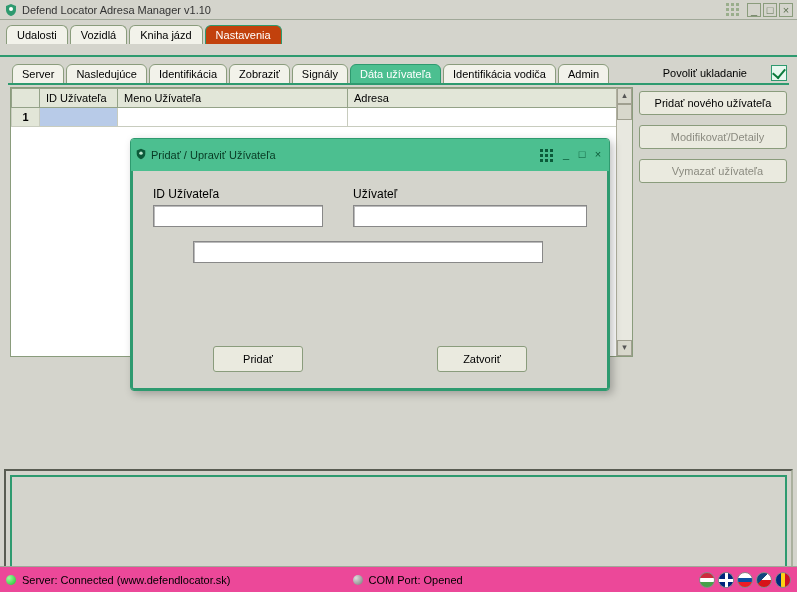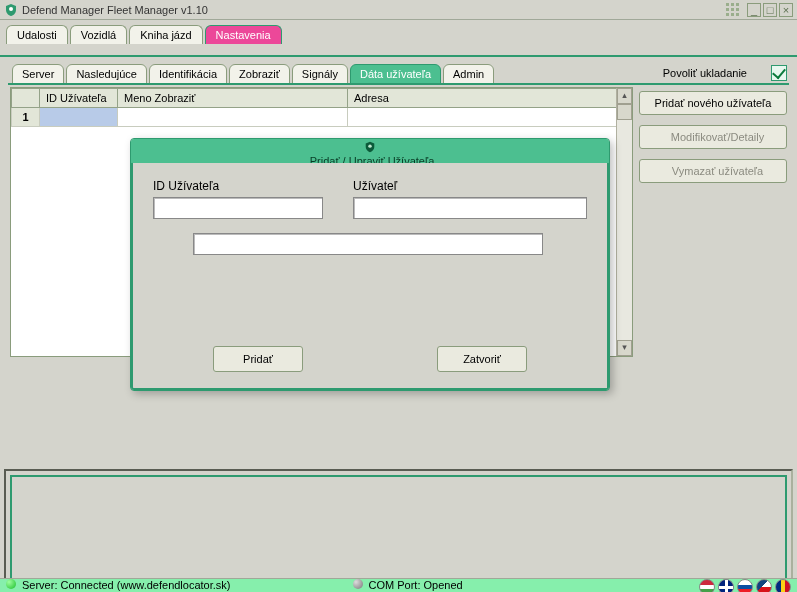--- a/index.html
+++ b/index.html
@@ -57,21 +57,21 @@
     border-bottom: none;
     border-top-left-radius: 6px;
     border-top-right-radius: 6px;
     background: #f2f2ea;
     margin-right: 2px;
     cursor: pointer;
     position: relative;
     top: 1px;
   }
   .maintab.active {
-    background: #ec4899;
+    background: #c2410c;
     color: #fff;
     font-weight: normal;
     border-color: #2e9a6f;
   }
 
   
   .subtab-row {
     display: flex;
     align-items: center;
     padding: 6px 8px 0 12px;
@@ -205,24 +205,25 @@
     margin: 4px;
     height: calc(100% - 8px);
     border: 2px solid #2e9a6f;
     background: #d4d4cc;
   }
 
   
   .statusbar {
     position: absolute;
     left: 0; bottom: 0; right: 0;
-    height: 14px;
-    background: #86efac;
+    height: 26px;
+    background: #ec4899;
     border-top: 1px solid #a0a898;
     display: flex;
+    align-items: center;
     padding: 0 6px;
     gap: 6px;
   }
   .led { width: 10px; height:10px; border-radius: 50%; display:inline-block; }
   .led.green { background: radial-gradient(circle at 30% 30%, #9effa0, #1bbf2a); }
   .led.gray  { background: radial-gradient(circle at 30% 30%, #ddd, #777); }
   .statusbar .spacer { flex: 1; }
   .flags { display:flex; gap:3px; }
   .flag {
     width:16px; height:16px; border-radius:50%;
@@ -247,28 +248,27 @@
     width: 480px;
     height: 253px;
     background: #d4d4cc;
     border: 1px solid #2e9a6f;
     border-radius: 4px;
     box-shadow: 3px 3px 8px rgba(0,0,0,0.25);
     display: flex;
     flex-direction: column;
   }
   .dialog .titlebar2 {
-    height: 24px;
+    height: 32px;
     background: #4cbf90;
     display: flex;
     align-items: center;
     padding: 2px 4px;
     border-top-left-radius: 3px;
     border-top-right-radius: 3px;
-    flex-direction: column;
   }
   .dialog .titlebar2 .title { color: #083a24; margin-left: 4px; flex:1; font-size:11px;}
   .dialog .dwinbtns { display:flex; gap:2px; align-items:center;}
   .ddots {
     display: grid;
     grid-template-columns: repeat(3, 3px);
     grid-template-rows: repeat(3, 3px);
     gap: 2px;
     margin-right: 4px;
   }
@@ -319,21 +319,21 @@
 </head>
 <body>
 
 <div class="titlebar">
   <span class="appicon">
     <svg width="14" height="14" viewBox="0 0 14 14">
         <path d="M7 1 L12 3 V7 C12 10 9.5 12.5 7 13 C4.5 12.5 2 10 2 7 V3 Z" fill="#2e9a6f"></path>
         <circle cx="7" cy="6" r="2" fill="#fff"></circle>
       </svg>
   </span>
-  <span class="title">Defend Manager Fleet Manager v1.10</span>
+  <span class="title">Defend Locator Adresa Manager v1.10</span>
   <span class="spacer"></span>
   <div class="winbtns">
     <div class="dots-grid">
         <span></span>
         <span></span>
         <span></span>
         <span></span>
         <span></span>
         <span></span>
         <span></span>
@@ -354,38 +354,39 @@
 </div>
 
 <div class="subtab-row">
   <div class="subtabs">
     <div class="subtab"><span>Server</span></div>
     <div class="subtab"><span>Nasledujúce</span></div>
     <div class="subtab"><span>Identifikácia</span></div>
     <div class="subtab"><span>Zobraziť</span></div>
     <div class="subtab"><span>Signály</span></div>
     <div class="subtab active"><span>Dáta užívateľa</span></div>
+    <div class="subtab"><span>Identifikácia vodiča</span></div>
     <div class="subtab"><span>Admin</span></div>
   </div>
   <div class="spacer"></div>
   <div class="allow-save">
     <span>Povoliť ukladanie</span>
     <span class="chk"></span>
   </div>
 </div>
 
 <div class="content">
   <div class="layout">
     <div class="table-wrap">
       <table class="grid">
         <thead>
           <tr>
             <th class="rowhead"></th>
             <th class="col-id">ID Užívateľa</th>
-            <th class="col-name">Meno Zobraziť</th>
+            <th class="col-name">Meno Užívateľa</th>
             <th>Adresa</th>
           </tr>
         </thead>
         <tbody>
           <tr>
             <td class="rowhead">1</td>
             <td class="sel-cell"></td>
             <td></td>
             <td></td>
           </tr>

